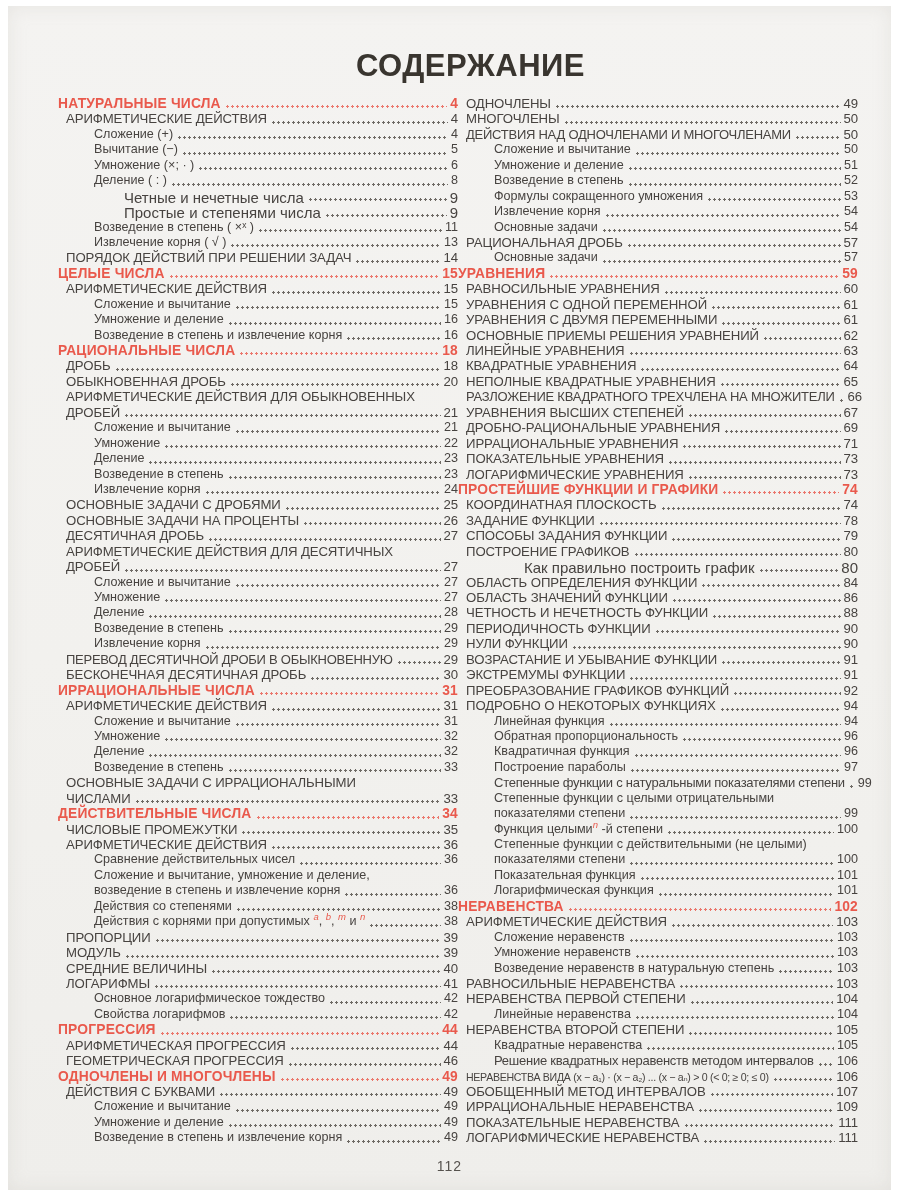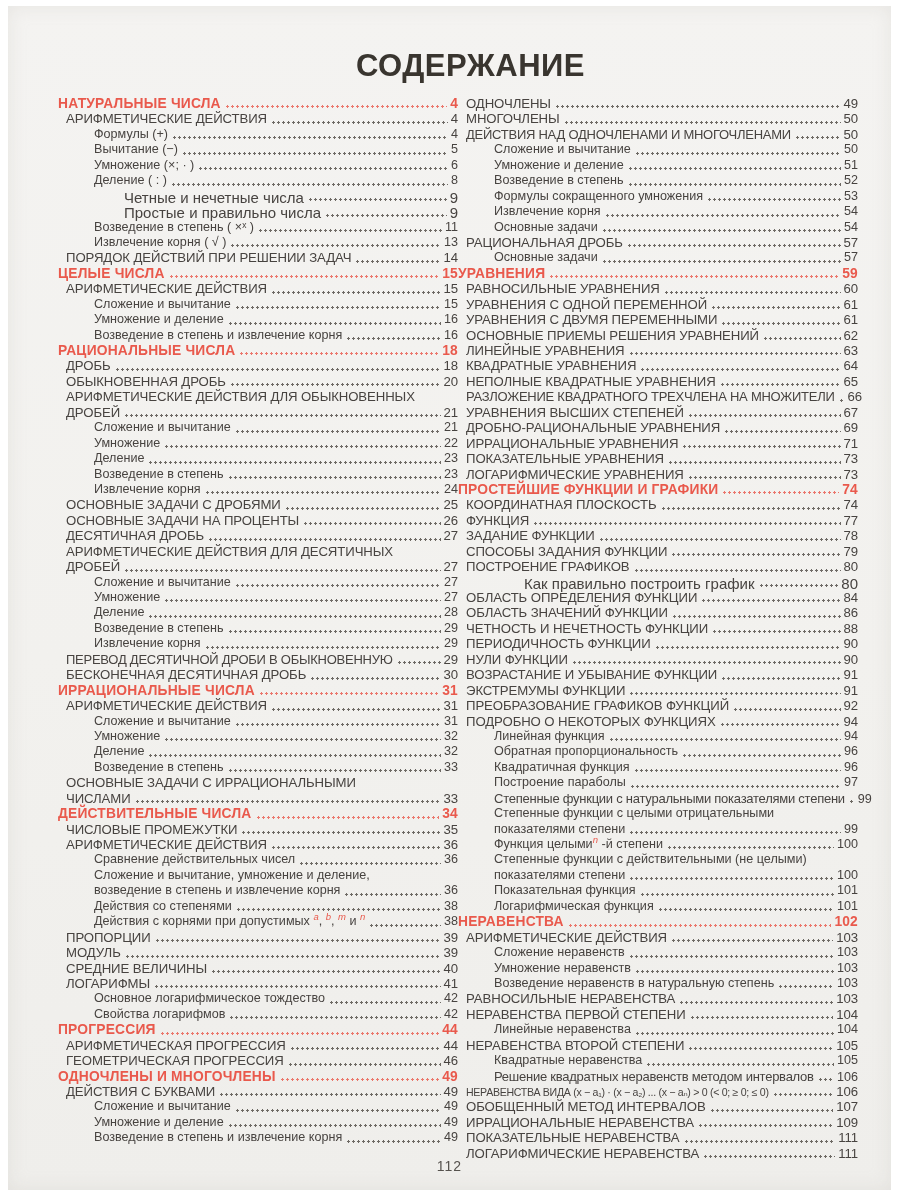--- a/index.html
+++ b/index.html
@@ -49,21 +49,21 @@
             <span class="label">НАТУРАЛЬНЫЕ ЧИСЛА</span>
             <span class="dots"></span>
             <span class="pg">4</span>
           </div>
           <div class="row lv-1">
             <span class="label">АРИФМЕТИЧЕСКИЕ ДЕЙСТВИЯ</span>
             <span class="dots"></span>
             <span class="pg">4</span>
           </div>
           <div class="row lv-2">
-            <span class="label">Формулы (+)</span>
+            <span class="label">Сложение (+)</span>
             <span class="dots"></span>
             <span class="pg">4</span>
           </div>
           <div class="row lv-2">
             <span class="label">Вычитание (−)</span>
             <span class="dots"></span>
             <span class="pg">5</span>
           </div>
           <div class="row lv-2">
             <span class="label">Умножение (×; · )</span>
@@ -74,21 +74,21 @@
             <span class="label">Деление ( : )</span>
             <span class="dots"></span>
             <span class="pg">8</span>
           </div>
           <div class="row lv-3">
             <span class="label">Четные и нечетные числа</span>
             <span class="dots"></span>
             <span class="pg">9</span>
           </div>
           <div class="row lv-3">
-            <span class="label">Простые и правильно числа</span>
+            <span class="label">Простые и степенями числа</span>
             <span class="dots"></span>
             <span class="pg">9</span>
           </div>
           <div class="row lv-2">
             <span class="label">Возведение в степень ( ×ˣ )</span>
             <span class="dots"></span>
             <span class="pg">11</span>
           </div>
           <div class="row lv-2">
             <span class="label">Извлечение корня ( √ )</span>
@@ -506,25 +506,20 @@
           </div>
           <div class="row lv-h">
             <span class="label">ПРОСТЕЙШИЕ ФУНКЦИИ И ГРАФИКИ</span>
             <span class="dots"></span>
             <span class="pg">74</span>
           </div>
           <div class="row lv-1">
             <span class="label">КООРДИНАТНАЯ ПЛОСКОСТЬ</span>
             <span class="dots"></span>
             <span class="pg">74</span>
-          </div>
-          <div class="row lv-1">
-            <span class="label">ФУНКЦИЯ</span>
-            <span class="dots"></span>
-            <span class="pg">77</span>
           </div>
           <div class="row lv-1">
             <span class="label">ЗАДАНИЕ ФУНКЦИИ</span>
             <span class="dots"></span>
             <span class="pg">78</span>
           </div>
           <div class="row lv-1">
             <span class="label">СПОСОБЫ ЗАДАНИЯ ФУНКЦИИ</span>
             <span class="dots"></span>
             <span class="pg">79</span>

